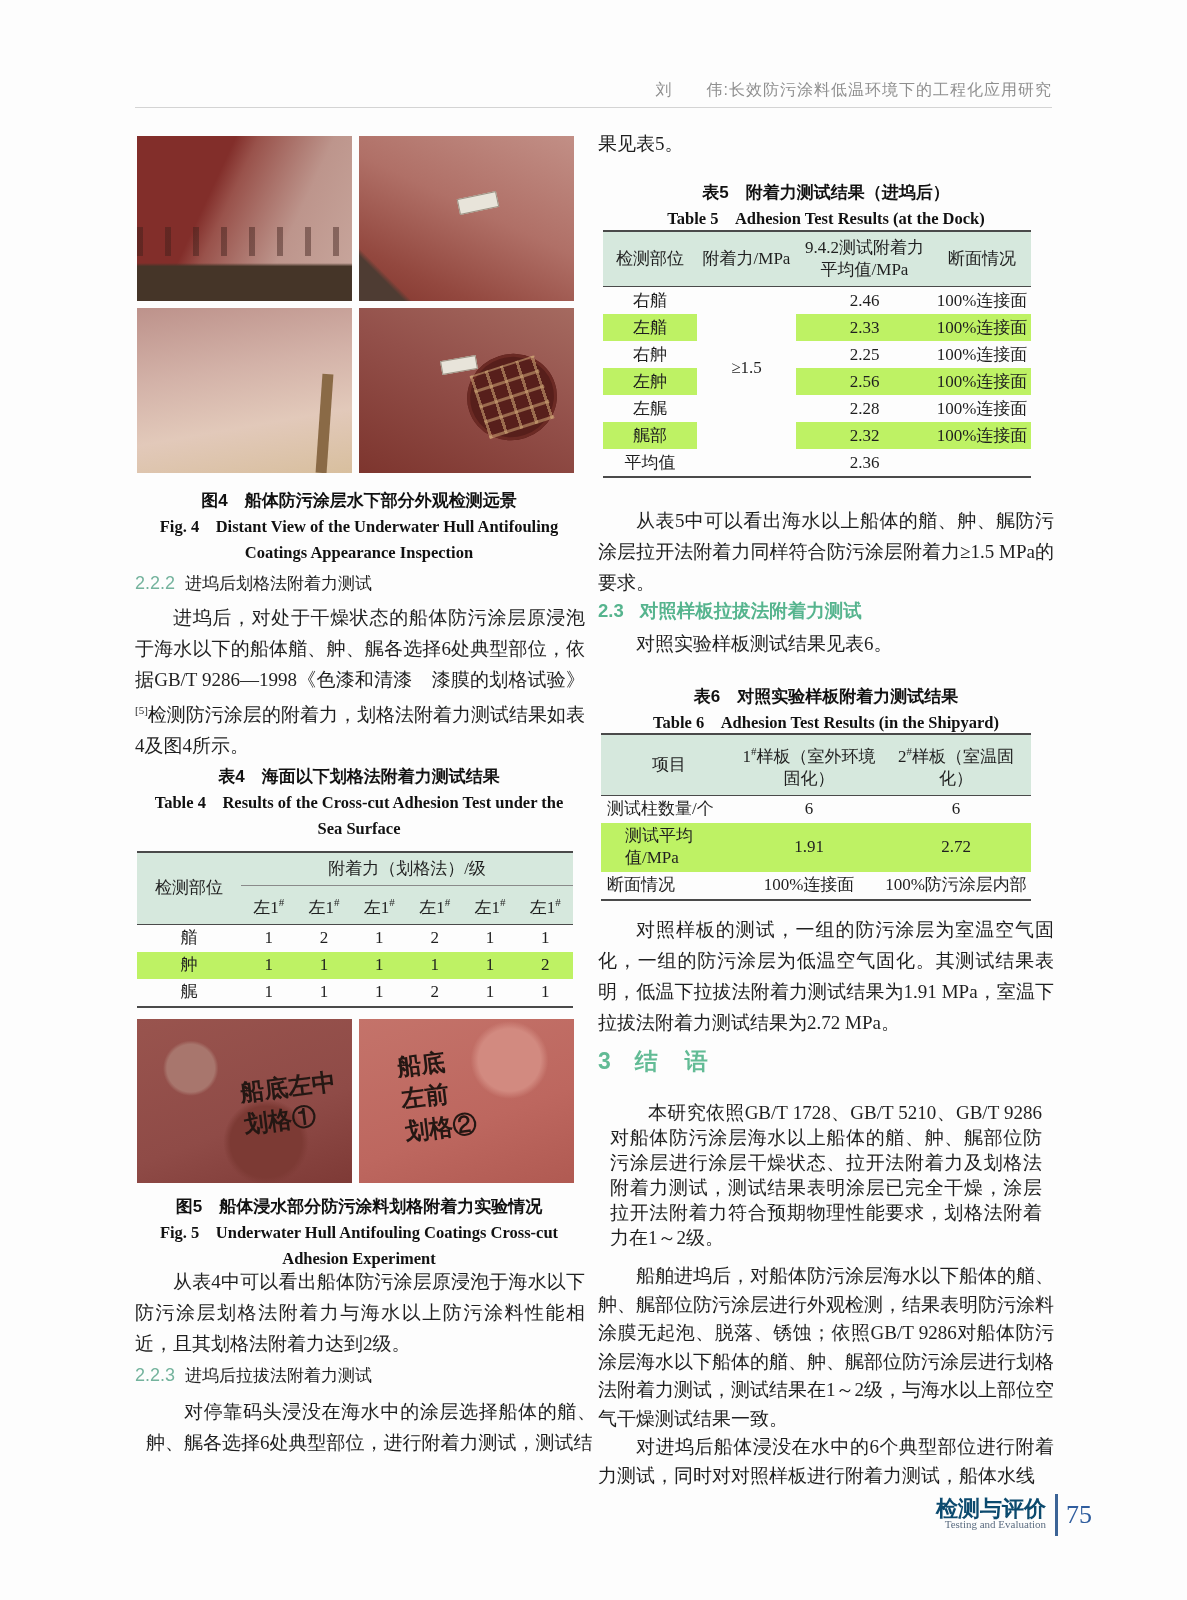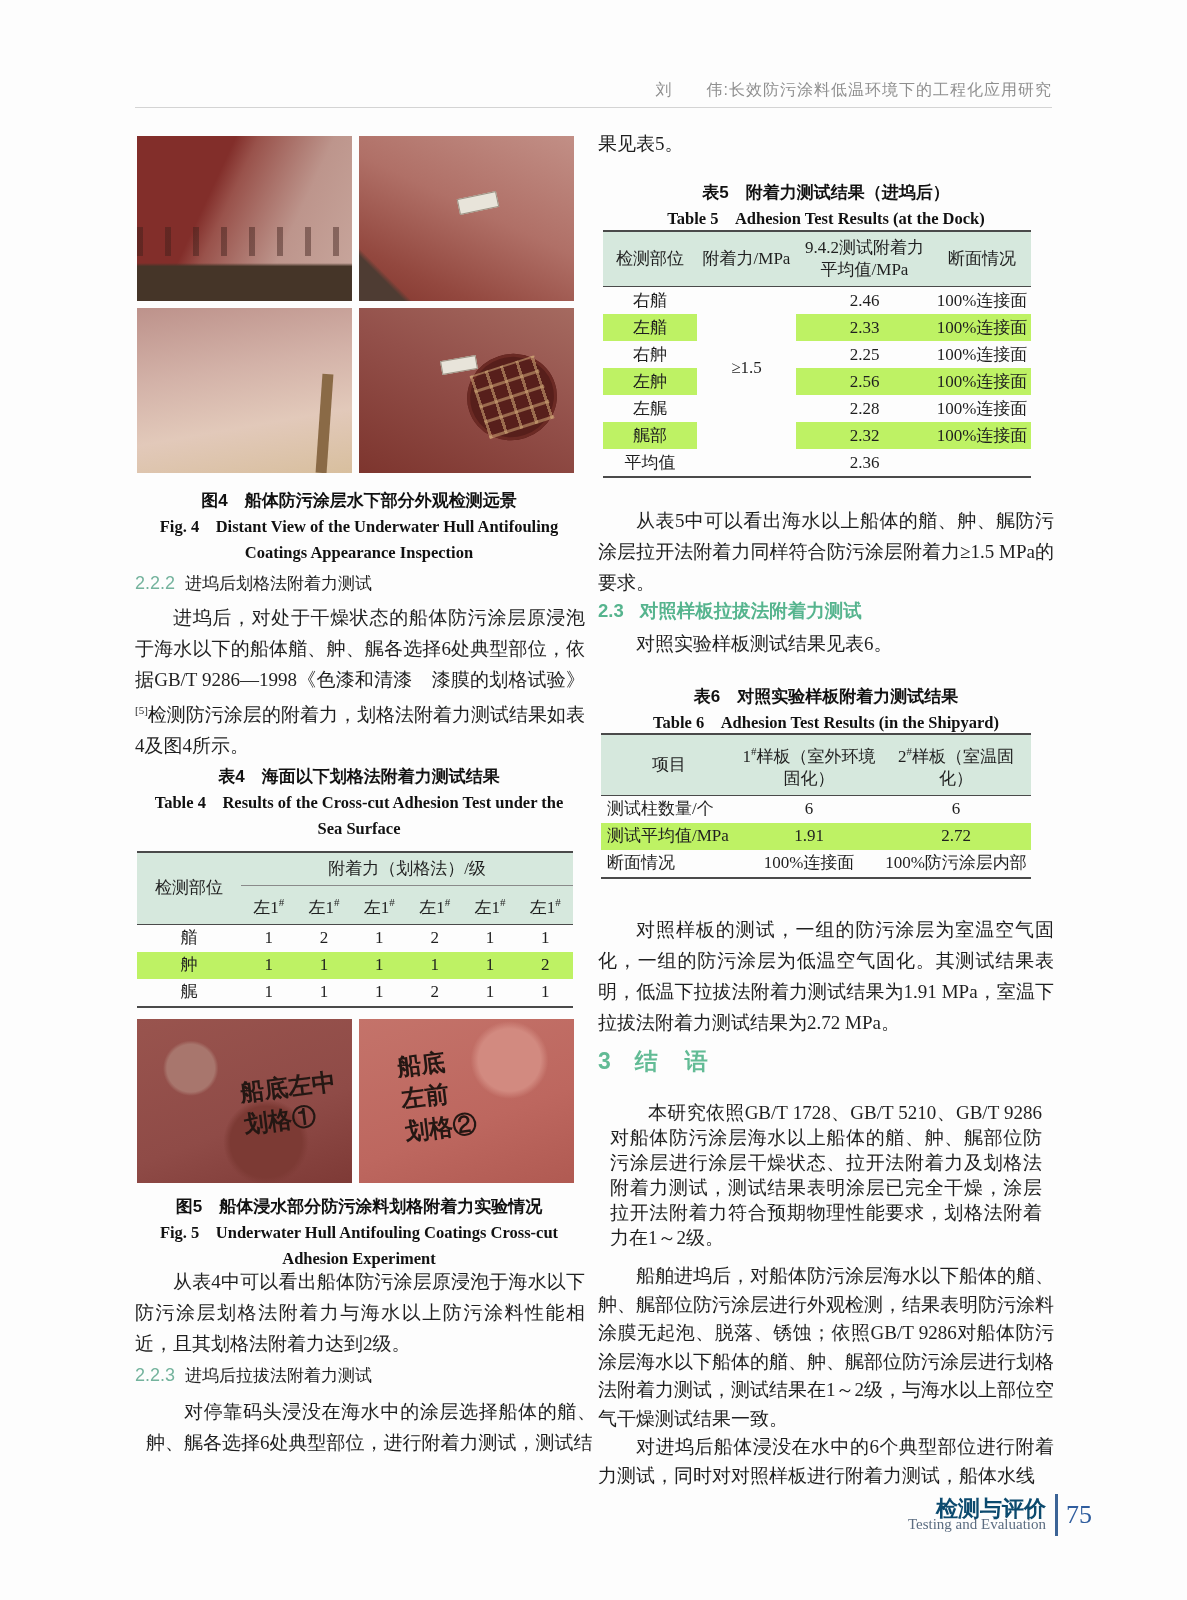--- a/index.html
+++ b/index.html
@@ -67,21 +67,21 @@
   .ph5r{background:radial-gradient(circle at 70% 25%,#d28a80 0 16%,rgba(210,138,128,0) 20%),
         linear-gradient(160deg,#c4736a 0%,#bd675f 60%,#b05a52 100%);}
   .hand{position:absolute;white-space:pre-line;color:#241713;
         font-family:"Liberation Serif","DejaVu Serif",serif;font-weight:bold;
         transform:rotate(-7deg);line-height:1.35;}
 
   
   .footer{right:95px;top:1494px;display:flex;align-items:center;}
   .f-names{text-align:right;margin-right:9px;}
   .f-cn{font-family:"Liberation Sans","DejaVu Sans",sans-serif;font-weight:bold;font-size:22px;color:#0c4a6e;line-height:19px;}
-  .f-en{font-size:15px;color:#5b6c80;line-height:13px;}
+  .f-en{font-size:11px;color:#5b6c80;line-height:13px;}
   .f-bar{width:3px;height:42px;background:#3c6496;margin-right:8px;}
   .f-num{font-size:26px;color:#2f5d9e;}
 </style>
 </head>
 <body>
 
 <div class="page">
 
   <div class="abs run-head">刘　　伟:长效防污涂料低温环境下的工程化应用研究</div>
   <div class="abs head-rule"></div>
@@ -268,21 +268,21 @@
         <th><span>2</span><sup>#</sup><span>样板（室温固化）</span></th>
       </tr>
     </thead>
     <tbody>
       <tr>
         <td style="text-align:left;padding-left:6px;">测试柱数量/个</td>
         <td>6</td>
         <td>6</td>
       </tr>
       <tr>
-        <td class="sh" style="text-align:left;padding-left:6px;">测试平均值/MPa</td>
+        <td class="sh" style="text-align:left;padding-left:24px;">测试平均值/MPa</td>
         <td class="sh">1.91</td>
         <td class="sh">2.72</td>
       </tr>
       <tr>
         <td style="text-align:left;padding-left:6px;">断面情况</td>
         <td>100%连接面</td>
         <td>100%防污涂层内部</td>
       </tr>
     </tbody>
   </table>

